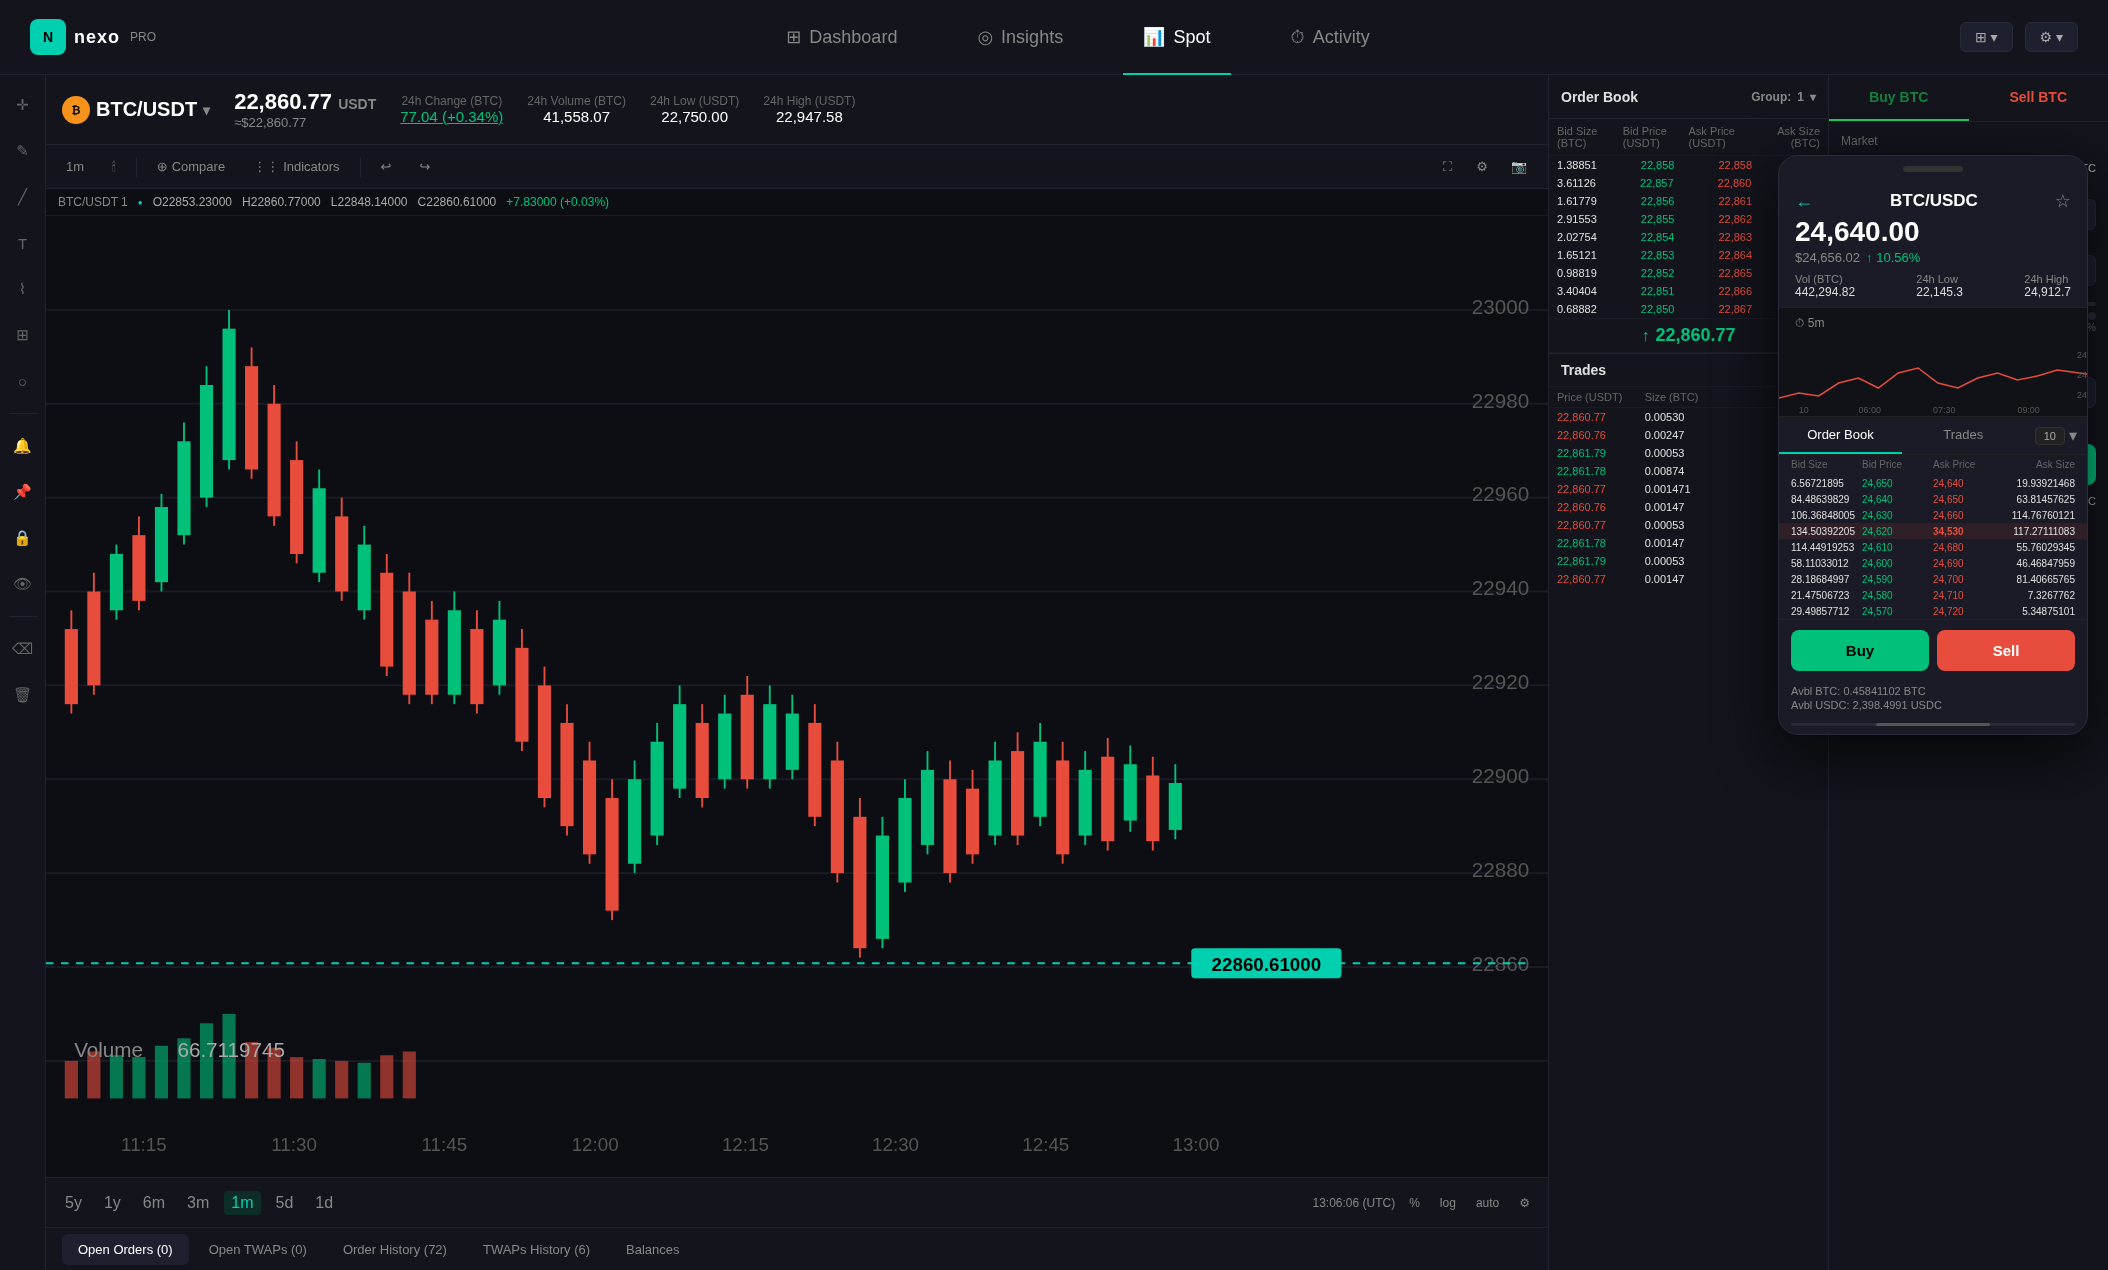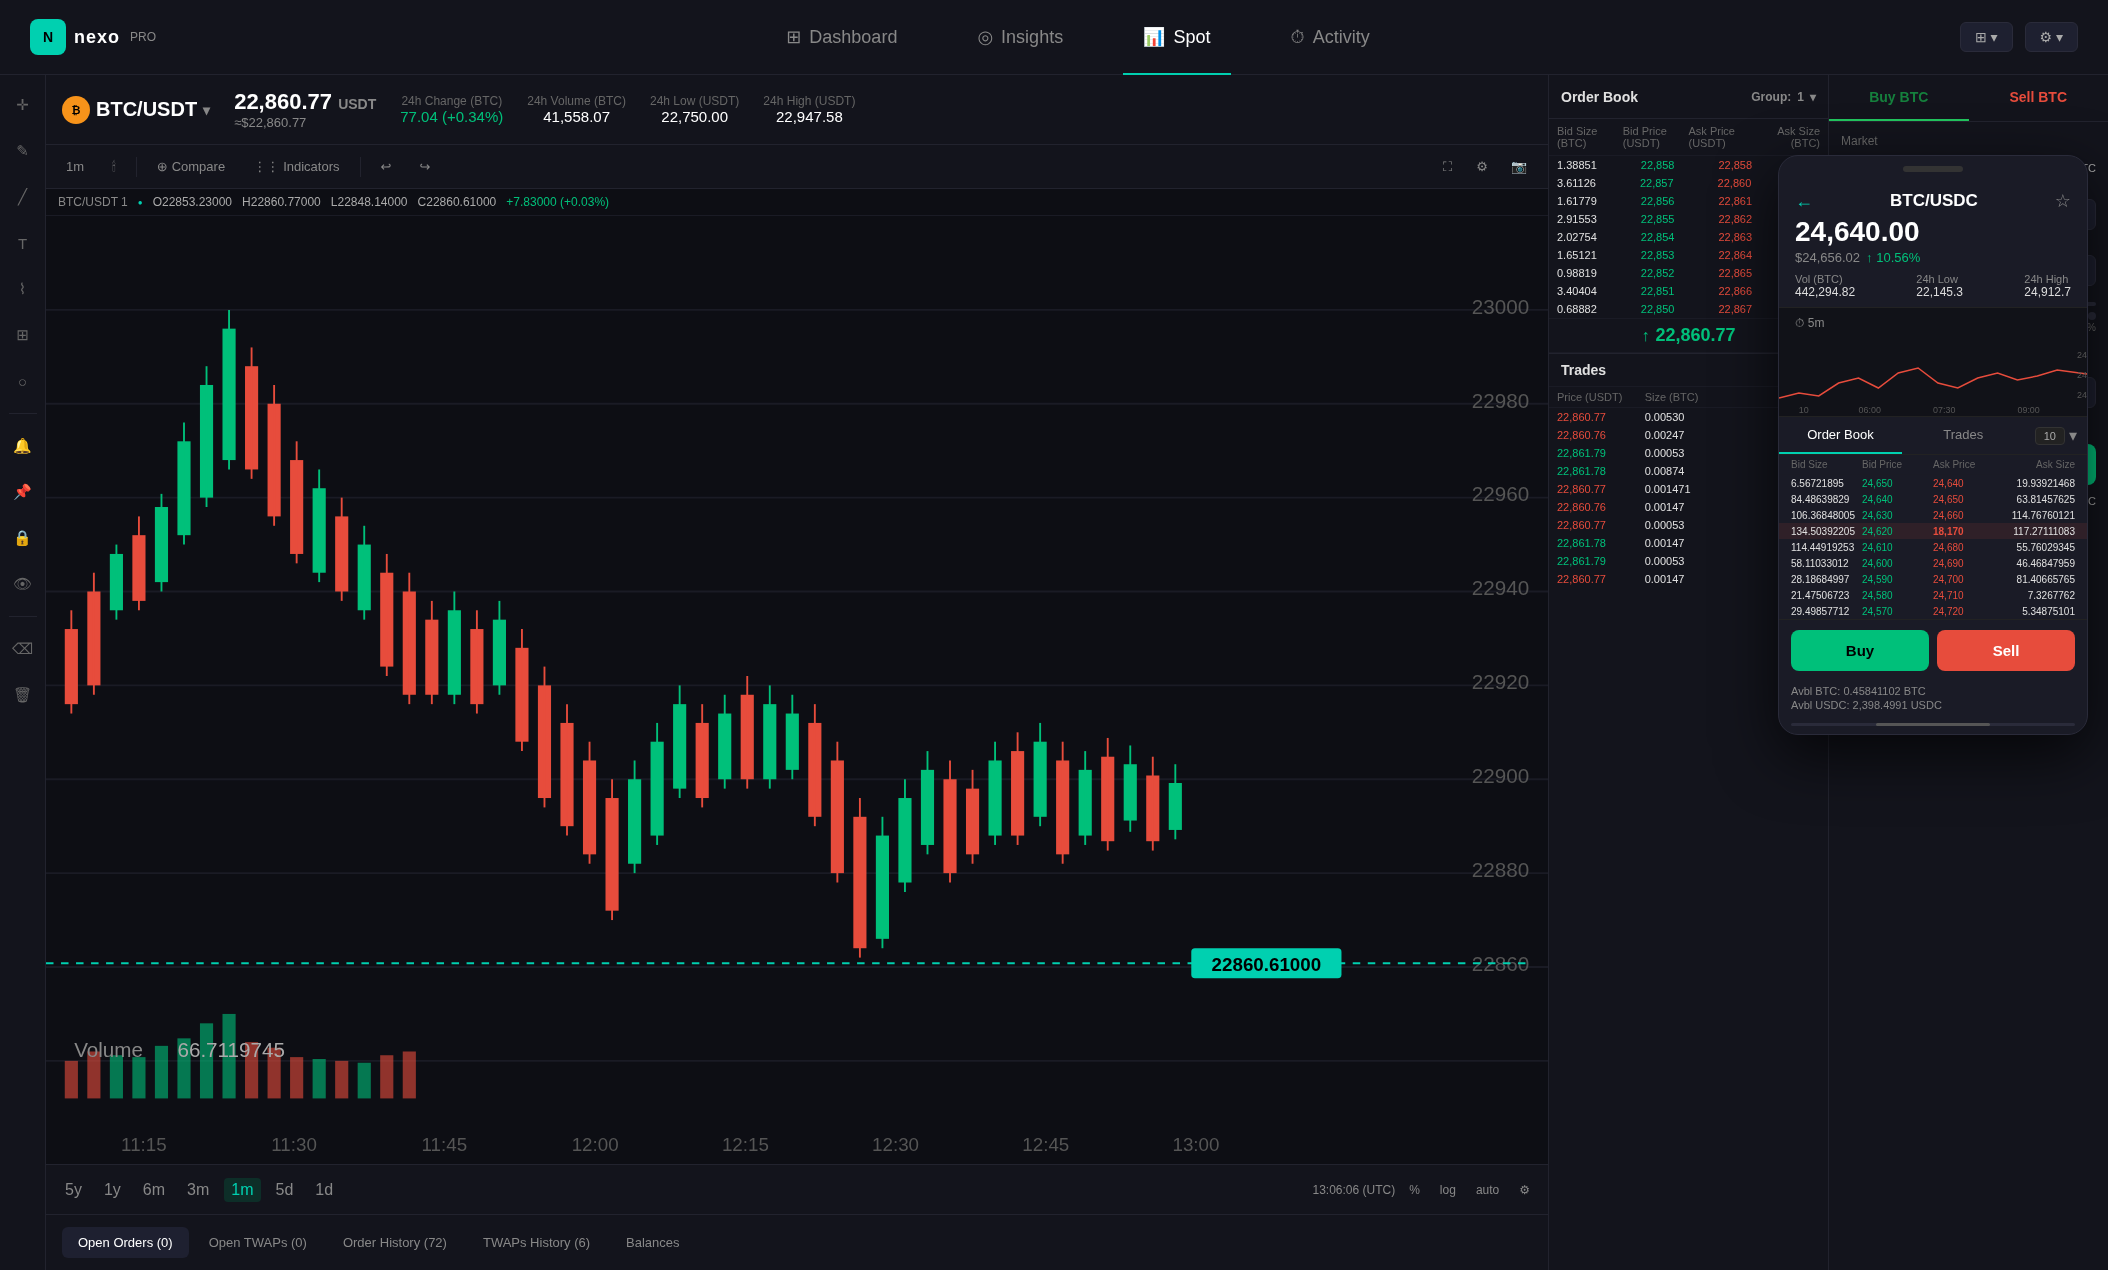--- a/index.html
+++ b/index.html
@@ -110,21 +110,21 @@
     .pair-circle {
       width: 28px; height: 28px; border-radius: 50%;
       background: #f7931a; display: flex; align-items: center; justify-content: center;
       font-size: 11px; font-weight: 900; color: #000;
     }
     .price-main { font-size: 22px; font-weight: 700; color: #fff; }
     .price-sub { font-size: 13px; color: #888; }
     .stat-block { display: flex; flex-direction: column; text-align: center; }
     .stat-label { font-size: 12px; color: #666; }
     .stat-value { font-size: 15px; color: #fff; }
-    .stat-value.positive { color: #00c07a; }
+    .stat-value.positive { color: #00c07a; text-decoration: underline; }
 
     .chart-toolbar {
       height: 44px;
       background: #13141c;
       border-bottom: 1px solid #22232e;
       display: flex;
       align-items: center;
       padding: 0 12px;
       gap: 12px;
     }
@@ -271,21 +271,21 @@
     .buy-btn {
       background: #00c07a; color: #000; font-weight: 700;
       padding: 12px; border-radius: 8px; text-align: center;
       cursor: pointer; font-size: 15px; margin-top: 4px;
     }
     .avail-row { display: flex; justify-content: space-between; font-size: 11px; color: #888; }
     .trading-fee { font-size: 11px; color: #666; text-align: center; }
 
     
     .bottom-tabs {
-      height: 56px;
+      height: 43px;
       background: #13141c;
       border-top: 1px solid #22232e;
       display: flex;
       align-items: center;
       padding: 0 16px;
       gap: 4px;
     }
     .bottom-tab {
       padding: 8px 16px;
       font-size: 13px;
@@ -1010,21 +1010,21 @@
       </div>
     <div class="mob-ob-row">
         <span>106.36848005</span>
         <span class="bid">24,630</span>
         <span class="ask">24,660</span>
         <span style="text-align:right;">114.76760121</span>
       </div>
     <div class="mob-ob-row" style="background:rgba(231,76,60,0.1);">
         <span>134.50392205</span>
         <span class="bid">24,620</span>
-        <span class="ask" style="color:#e74c3c;font-weight:700;">18,170</span>
+        <span class="ask" style="color:#e74c3c;font-weight:700;">34,530</span>
         <span style="text-align:right;">117.27111083</span>
       </div>
     <div class="mob-ob-row">
         <span>114.44919253</span>
         <span class="bid">24,610</span>
         <span class="ask">24,680</span>
         <span style="text-align:right;">55.76029345</span>
       </div>
     <div class="mob-ob-row">
         <span>58.11033012</span>

